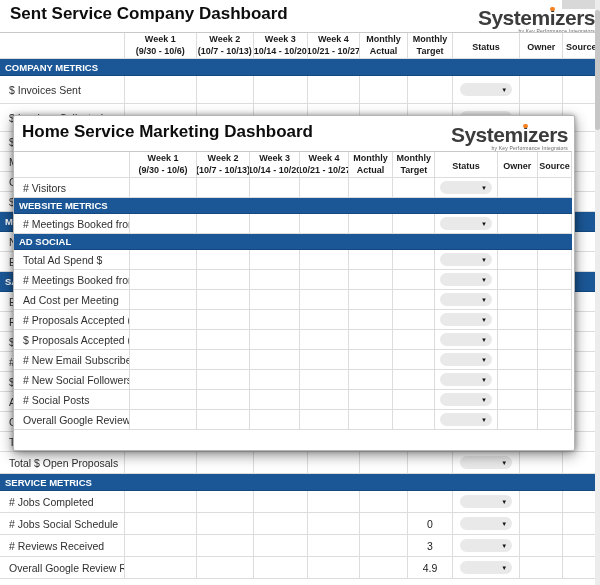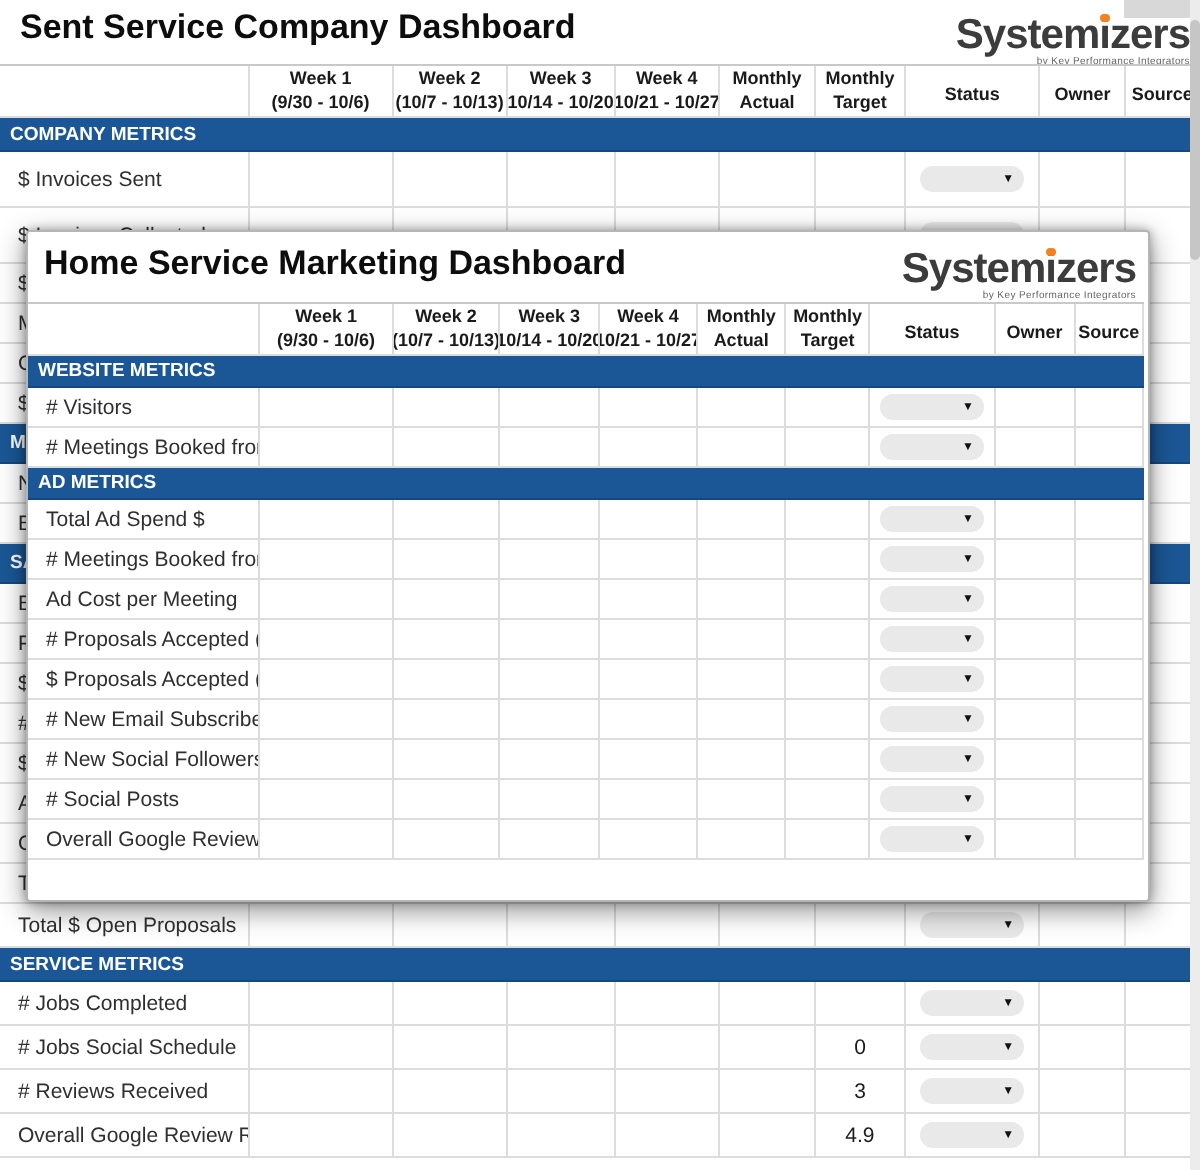--- a/index.html
+++ b/index.html
@@ -418,54 +418,54 @@
           <div class="cell hcell single" style="width: 11.2%;">
             <div>Status</div>
           </div>
           <div class="cell hcell single" style="width: 7.2%;">
             <div>Owner</div>
           </div>
           <div class="cell hcell single" style="width: 6.1%;">
             <div>Source</div>
           </div>
         </div>
+        <div class="trow" style="height: 20px;">
+          <div class="cell label-cell" style="width: 20.8%;"># Visitors</div>
+          <div class="cell" style="width: 12%;"></div>
+          <div class="cell" style="width: 9.5%;"></div>
+          <div class="cell" style="width: 9%;"></div>
+          <div class="cell" style="width: 8.7%;"></div>
+          <div class="cell" style="width: 8%;"></div>
+          <div class="cell" style="width: 7.5%;"></div>
+          <div class="cell dd-cell" style="width: 11.2%;">
+            <div class="dd">
+              <div class="dd-caret">▼</div>
+            </div>
+          </div>
+          <div class="cell" style="width: 7.2%;"></div>
+          <div class="cell" style="width: 6.1%;"></div>
+        </div>
         <div class="trow band" style="height: 16px;">WEBSITE METRICS</div>
         <div class="trow" style="height: 20px;">
-          <div class="cell label-cell" style="width: 20.8%;"># Visitors</div>
-          <div class="cell" style="width: 12%;"></div>
-          <div class="cell" style="width: 9.5%;"></div>
-          <div class="cell" style="width: 9%;"></div>
-          <div class="cell" style="width: 8.7%;"></div>
-          <div class="cell" style="width: 8%;"></div>
-          <div class="cell" style="width: 7.5%;"></div>
-          <div class="cell dd-cell" style="width: 11.2%;">
-            <div class="dd">
-              <div class="dd-caret">▼</div>
-            </div>
-          </div>
-          <div class="cell" style="width: 7.2%;"></div>
-          <div class="cell" style="width: 6.1%;"></div>
-        </div>
-        <div class="trow" style="height: 20px;">
           <div class="cell label-cell" style="width: 20.8%;"># Meetings Booked from Website</div>
           <div class="cell" style="width: 12%;"></div>
           <div class="cell" style="width: 9.5%;"></div>
           <div class="cell" style="width: 9%;"></div>
           <div class="cell" style="width: 8.7%;"></div>
           <div class="cell" style="width: 8%;"></div>
           <div class="cell" style="width: 7.5%;"></div>
           <div class="cell dd-cell" style="width: 11.2%;">
             <div class="dd">
               <div class="dd-caret">▼</div>
             </div>
           </div>
           <div class="cell" style="width: 7.2%;"></div>
           <div class="cell" style="width: 6.1%;"></div>
         </div>
-        <div class="trow band" style="height: 16px;">AD METRICS</div>
+        <div class="trow band" style="height: 16px;">AD SOCIAL</div>
         <div class="trow" style="height: 20px;">
           <div class="cell label-cell" style="width: 20.8%;">Total Ad Spend $</div>
           <div class="cell" style="width: 12%;"></div>
           <div class="cell" style="width: 9.5%;"></div>
           <div class="cell" style="width: 9%;"></div>
           <div class="cell" style="width: 8.7%;"></div>
           <div class="cell" style="width: 8%;"></div>
           <div class="cell" style="width: 7.5%;"></div>
           <div class="cell dd-cell" style="width: 11.2%;">
             <div class="dd">

